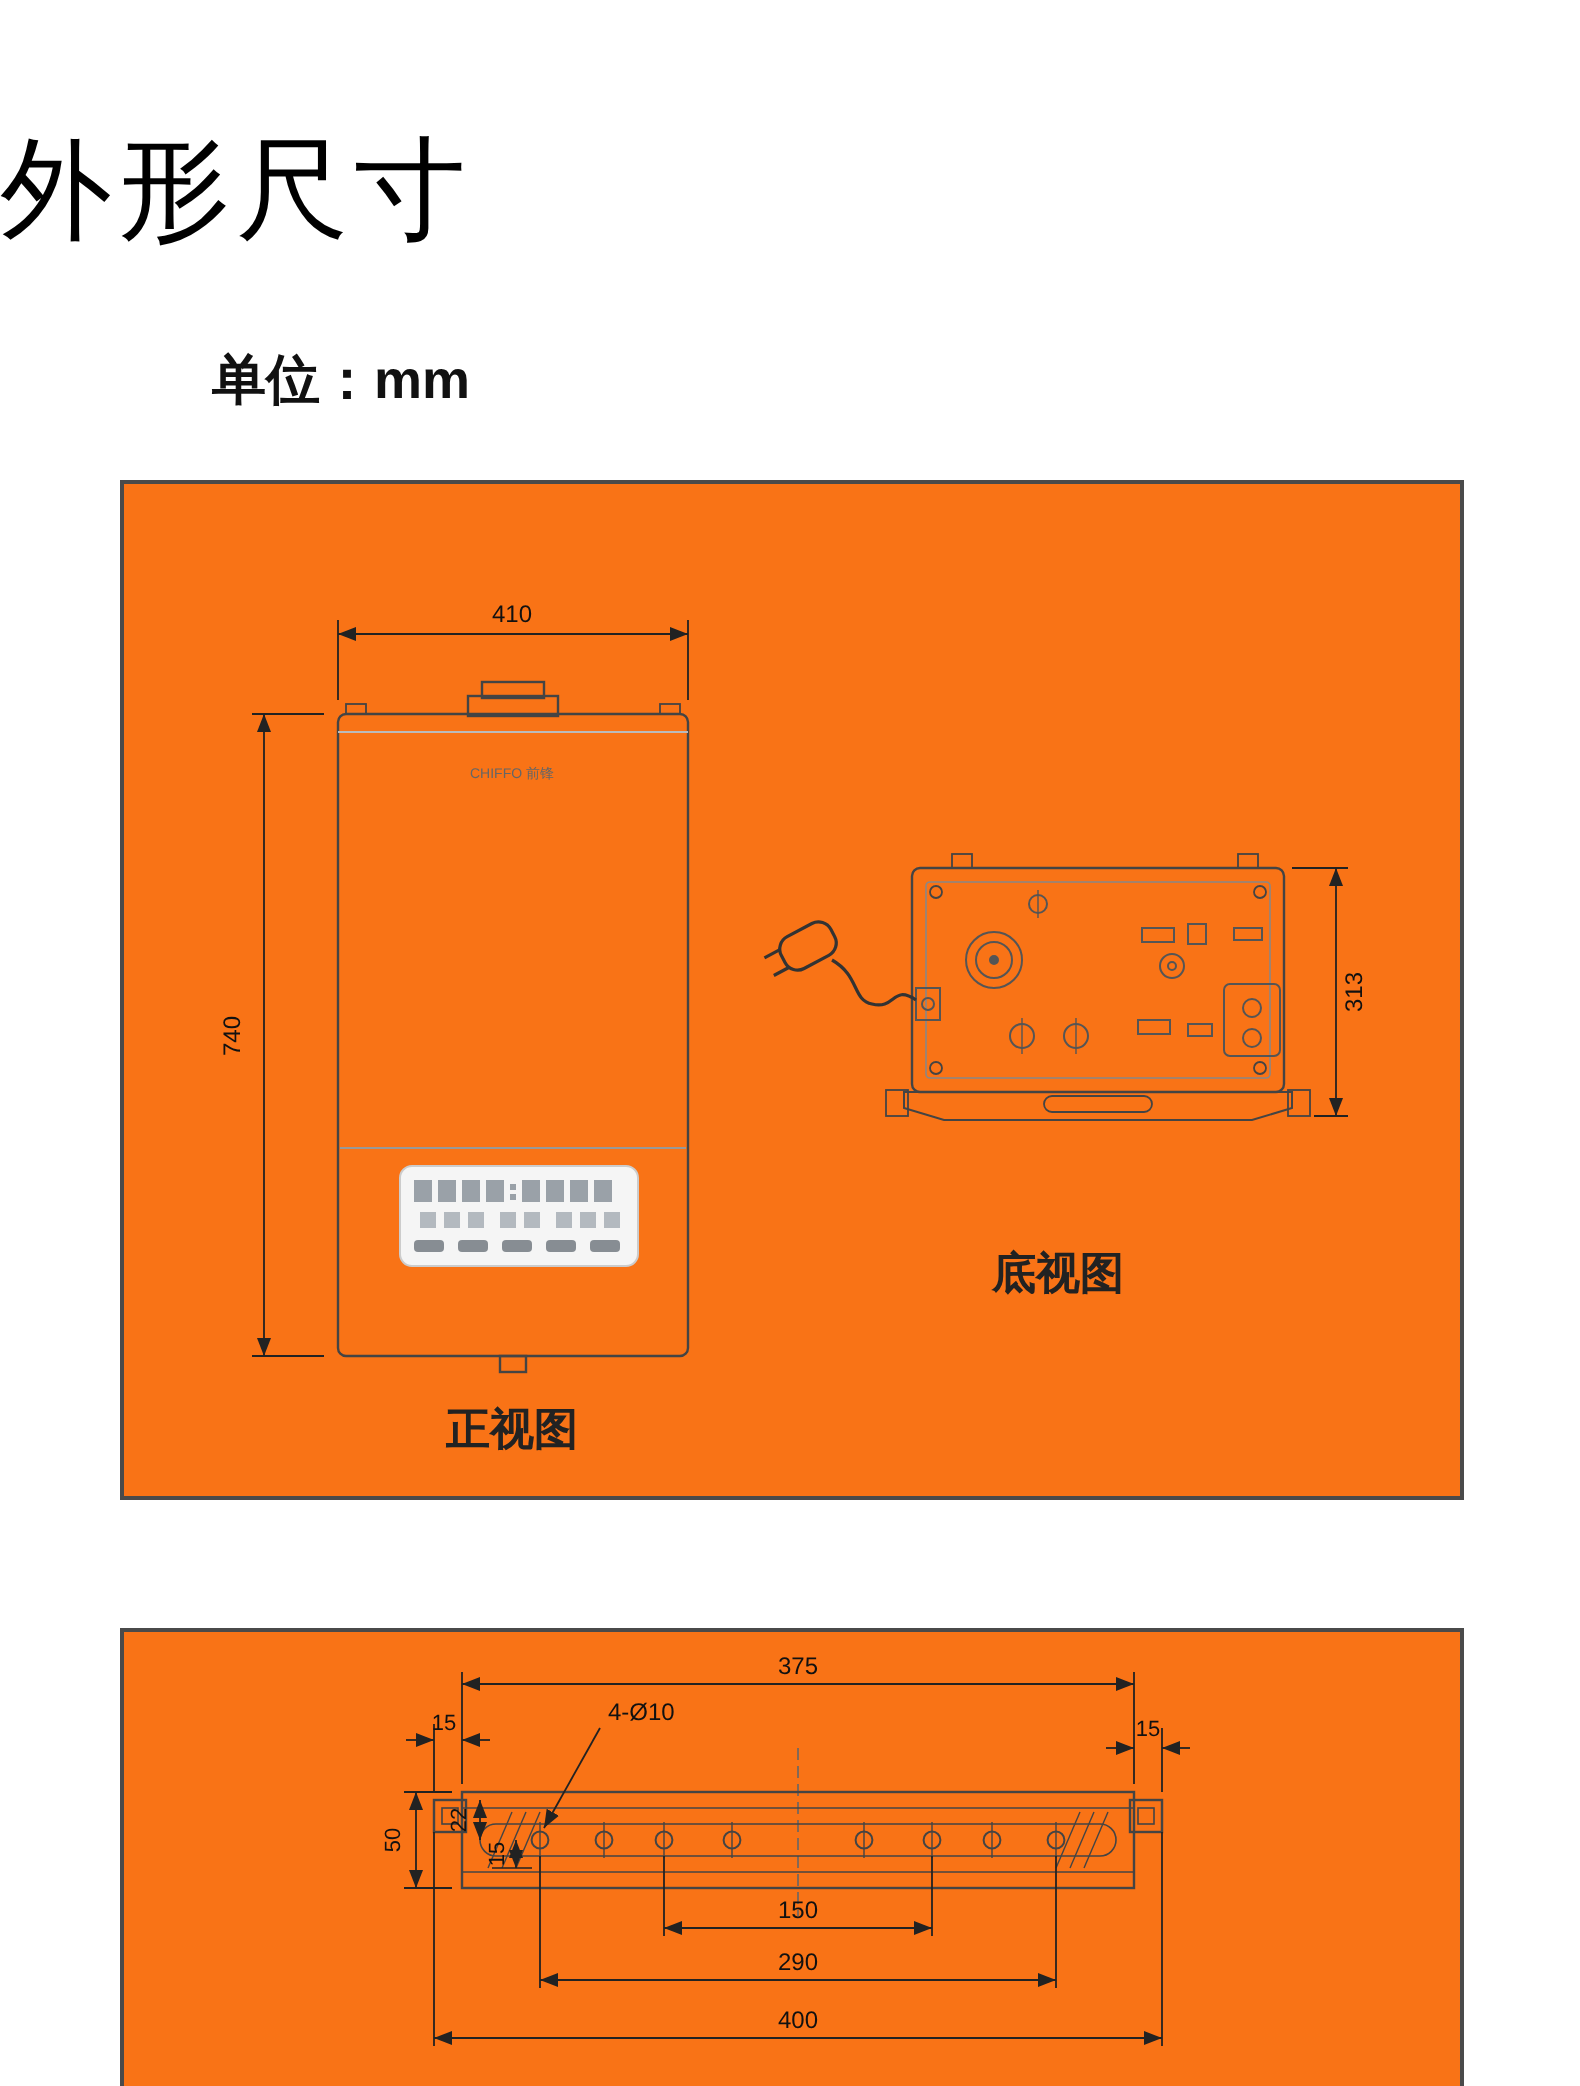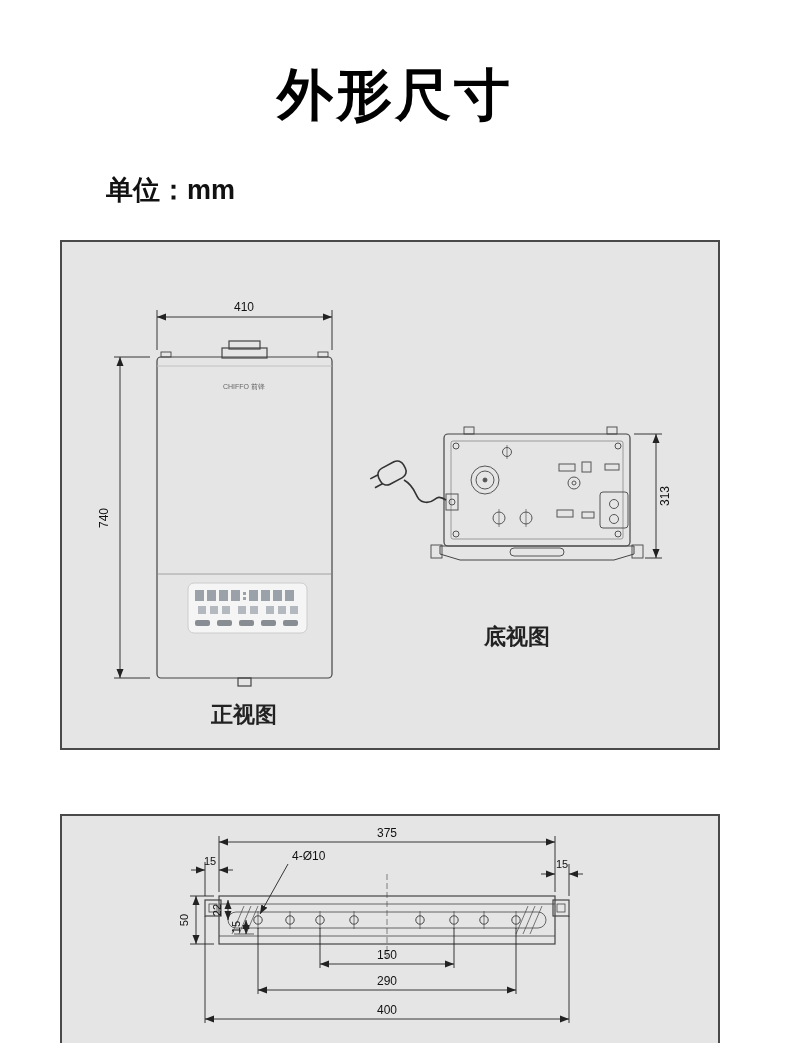--- a/index.html
+++ b/index.html
@@ -3,30 +3,30 @@
 <meta charset="utf-8">
 <style>
   html,body{margin:0;padding:0;}
   body{
     width:790px;height:1043px;position:relative;overflow:hidden;
     background:#ffffff;color:#111;
     font-family:"Liberation Sans", sans-serif;
   }
   .title{
     position:absolute;top:58px;left:0;width:100%;
-    text-align:center;font-size:56px;font-weight:700;
+    font-size:56px;font-weight:400;
     color:#000;letter-spacing:3px;
   }
   .unit{
     position:absolute;top:172px;left:62px;
     font-size:27px;font-weight:700;color:#111;margin-left:44px;
   }
   .panel{
     position:absolute;left:60px;width:656px;
-    border:2px solid #4a4a4a;background:#e5e5e5;
+    border:2px solid #4a4a4a;background:#f97316;padding-left:12px;
   }
   .panel1{top:240px;height:506px;}
   .panel2{top:814px;height:300px;}
   svg{display:block;}
   text{font-family:"Liberation Sans", sans-serif;}
 </style>
 </head>
 <body>
 
 <div class="title">外形尺寸</div>

